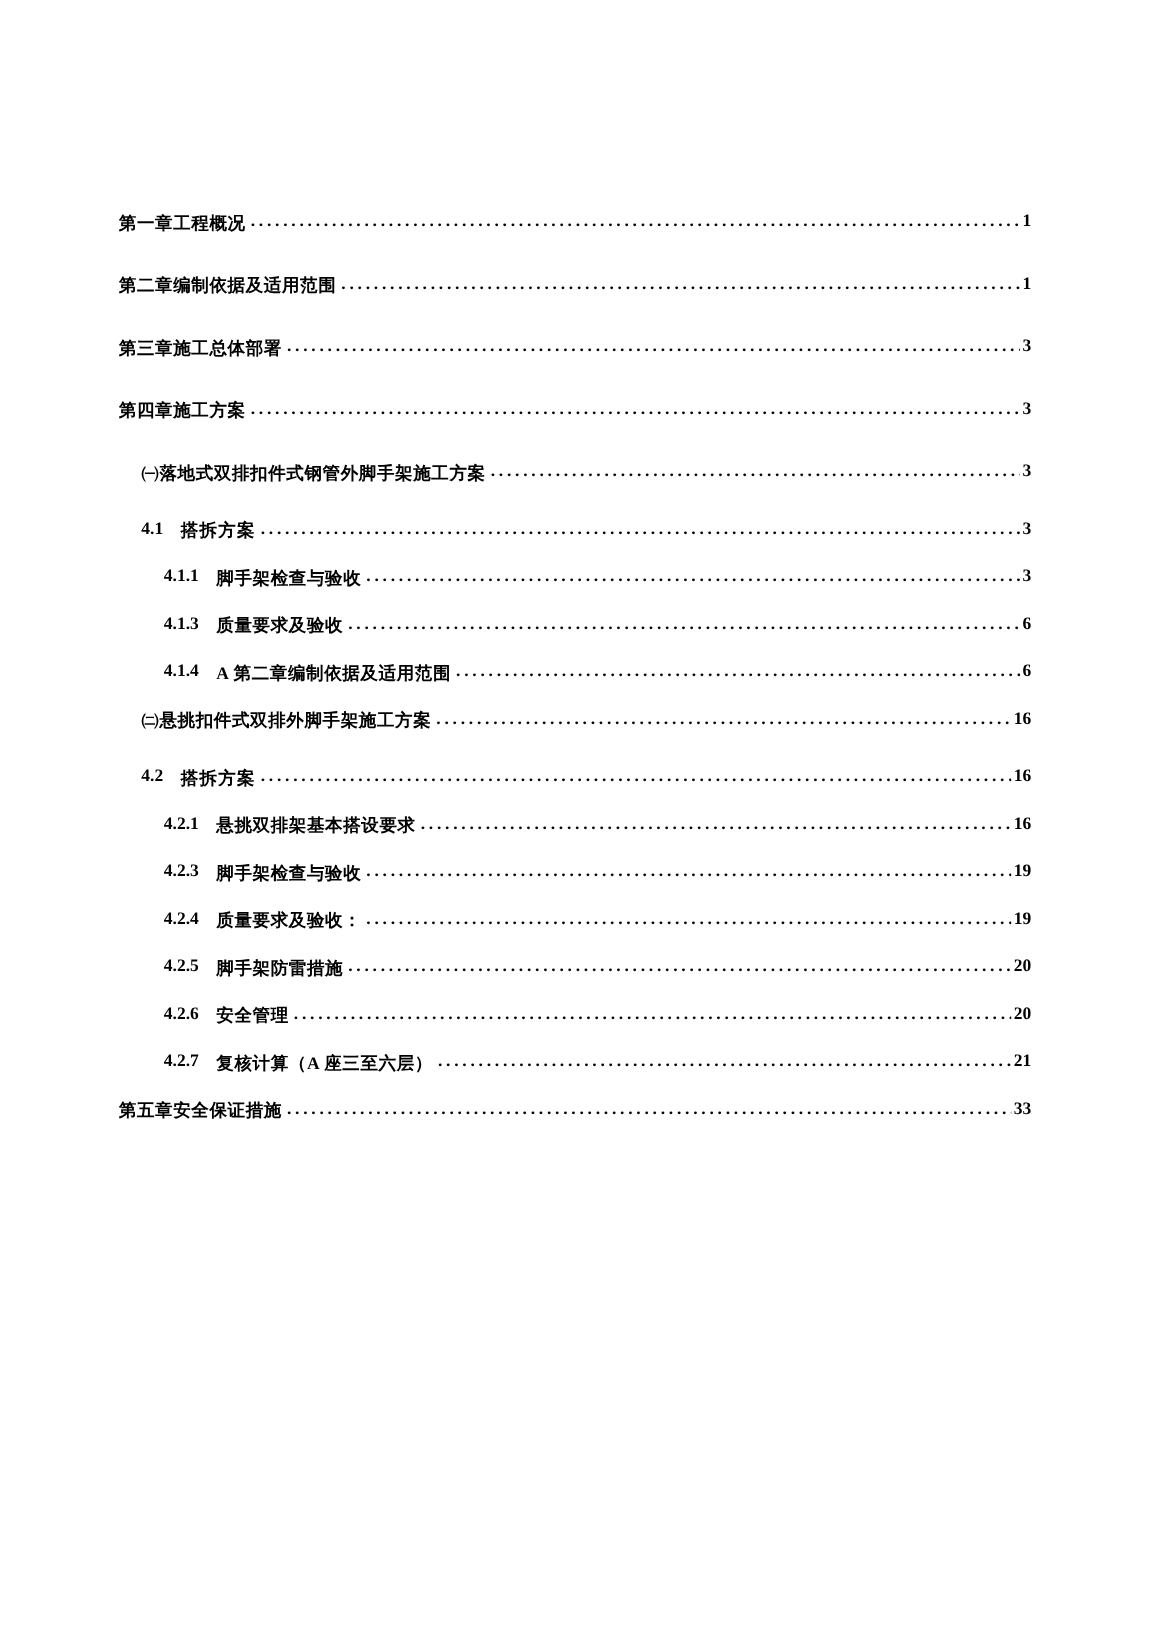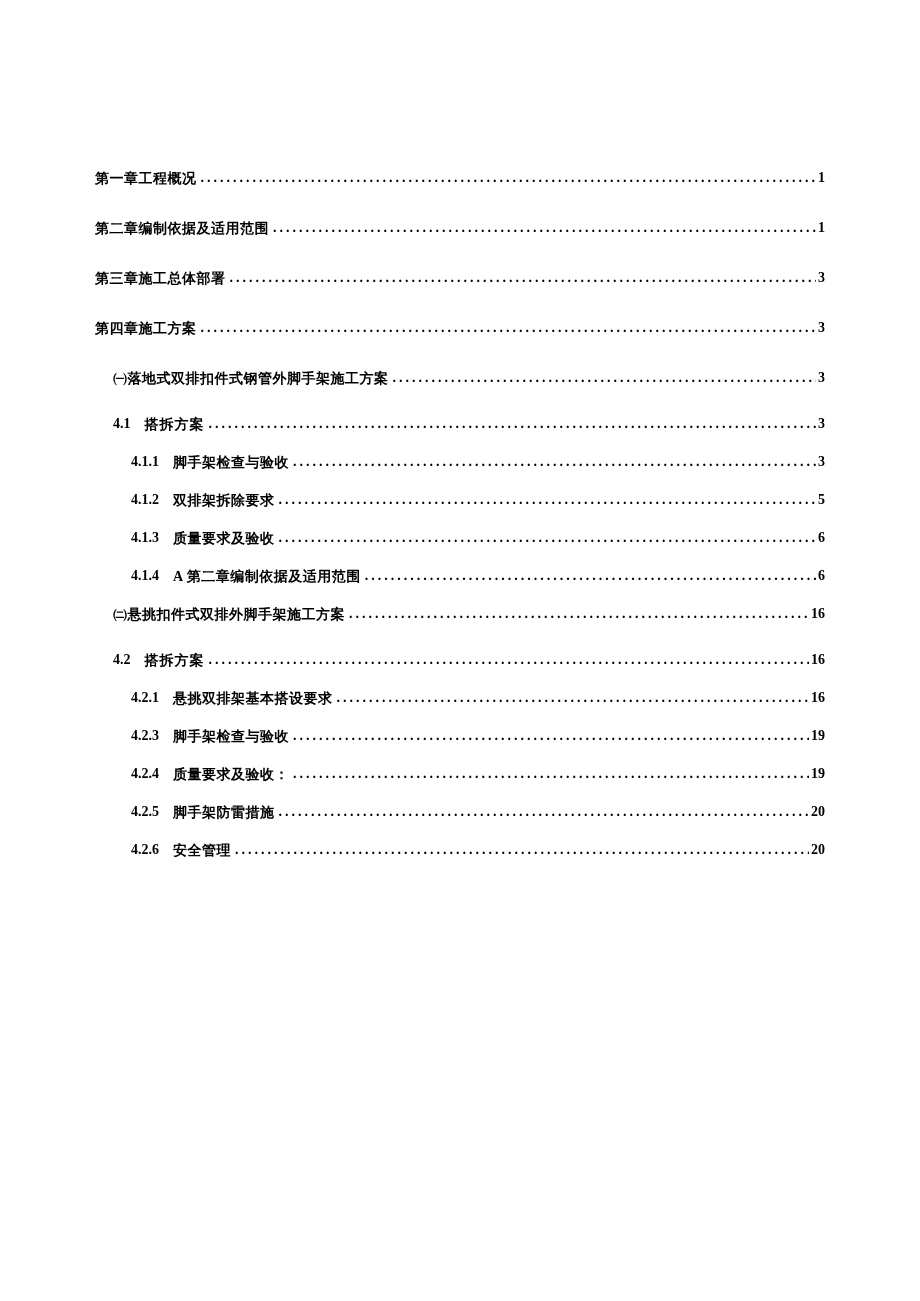--- a/index.html
+++ b/index.html
@@ -107,26 +107,20 @@
       <span class="toc-leader"></span>
       <span class="toc-page">3</span>
     </div>
     <div class="toc-entry level-3">
       <span class="toc-number">4.1.1</span>
       <span class="toc-title">脚手架检查与验收</span>
       <span class="toc-leader"></span>
       <span class="toc-page">3</span>
     </div>
     <div class="toc-entry level-3">
-      <span class="toc-number">4.1.2</span>
-      <span class="toc-title">双排架拆除要求</span>
-      <span class="toc-leader"></span>
-      <span class="toc-page">5</span>
-    </div>
-    <div class="toc-entry level-3">
       <span class="toc-number">4.1.3</span>
       <span class="toc-title">质量要求及验收</span>
       <span class="toc-leader"></span>
       <span class="toc-page">6</span>
     </div>
     <div class="toc-entry level-3">
       <span class="toc-number">4.1.4</span>
       <span class="toc-title">A 第二章编制依据及适用范围</span>
       <span class="toc-leader"></span>
       <span class="toc-page">6</span>
@@ -165,13 +159,24 @@
       <span class="toc-title">脚手架防雷措施</span>
       <span class="toc-leader"></span>
       <span class="toc-page">20</span>
     </div>
     <div class="toc-entry level-3">
       <span class="toc-number">4.2.6</span>
       <span class="toc-title">安全管理</span>
       <span class="toc-leader"></span>
       <span class="toc-page">20</span>
     </div>
+    <div class="toc-entry level-3">
+      <span class="toc-number">4.2.7</span>
+      <span class="toc-title">复核计算（A 座三至六层）</span>
+      <span class="toc-leader"></span>
+      <span class="toc-page">21</span>
+    </div>
+    <div class="toc-entry level-1">
+      <span class="toc-title">第五章安全保证措施</span>
+      <span class="toc-leader"></span>
+      <span class="toc-page">33</span>
+    </div>
   </div>
 
 </body></html>

